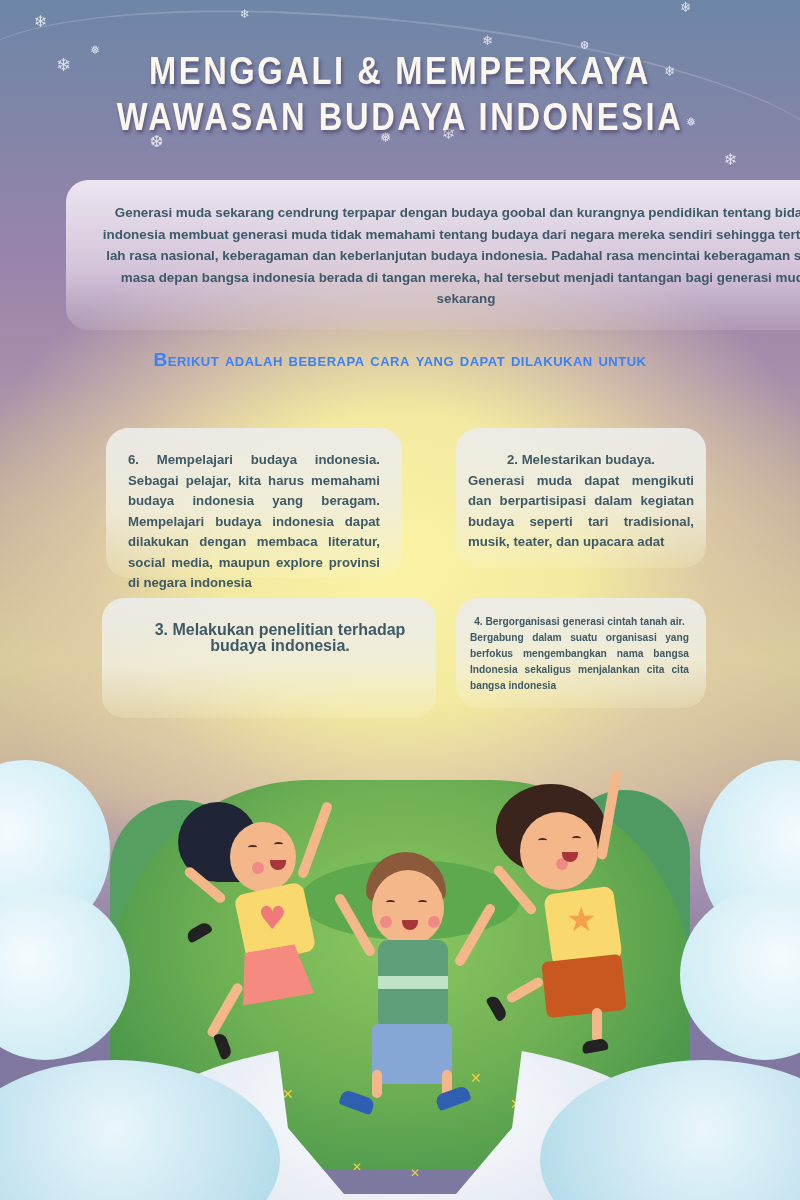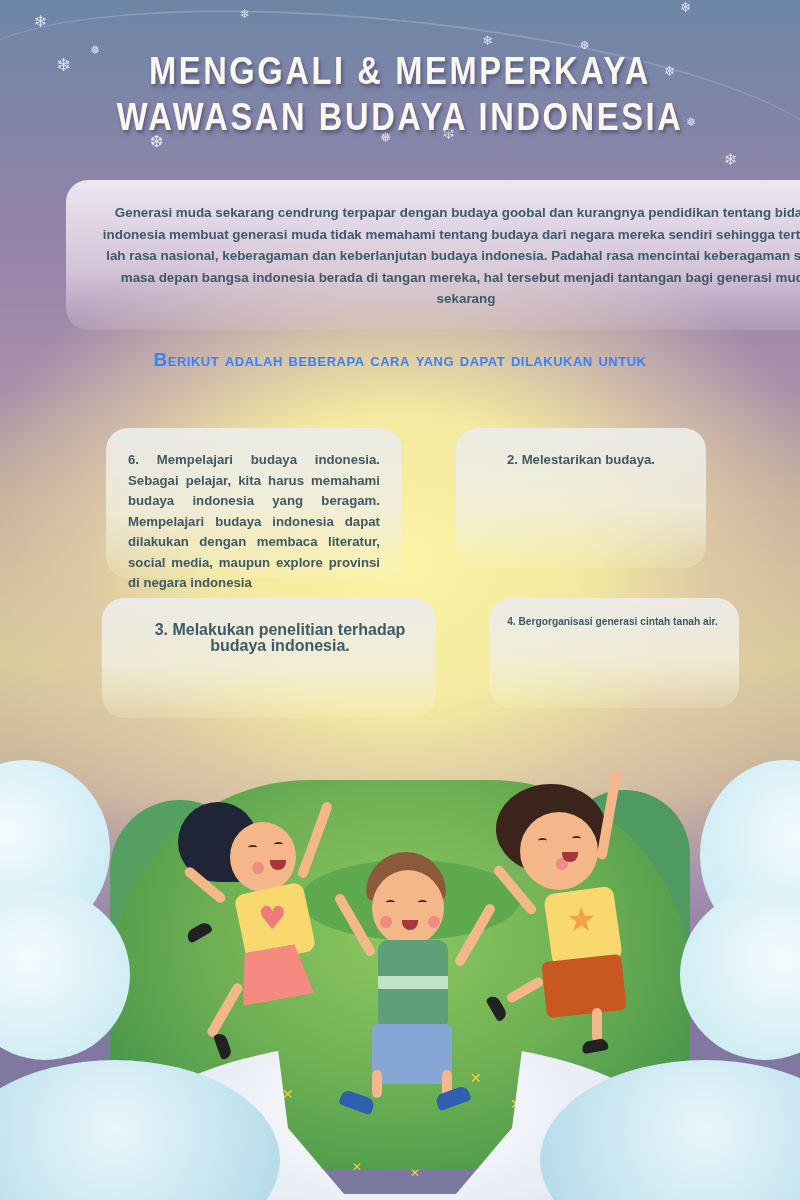--- a/index.html
+++ b/index.html
@@ -44,21 +44,21 @@
   .card {
     position: absolute; border-radius: 22px;
     background: linear-gradient(180deg, rgba(235,235,232,0.95) 0%, rgba(240,238,222,0.85) 55%, rgba(250,246,200,0.2) 100%);
     font-family: "Liberation Sans", sans-serif; font-weight: bold;
     color: #3f5a66;
   }
   .card p { text-align: justify; }
   .card1 { left: 106px; top: 428px; width: 296px; height: 150px; padding: 22px 22px 0 22px; font-size: 13.2px; line-height: 20.5px; }
   .card2 { left: 456px; top: 428px; width: 250px; height: 140px; padding: 22px 12px 0 12px; font-size: 13.2px; line-height: 20.5px; }
   .card3 { left: 102px; top: 598px; width: 334px; height: 120px; padding: 24px 12px 0 34px; font-size: 16px; line-height: 16px; }
-  .card4 { left: 456px; top: 598px; width: 250px; height: 110px; padding: 16px 17px 0 14px; font-size: 10.2px; line-height: 16px; margin-left: 33px; }
+  .card4 { left: 456px; top: 598px; width: 250px; height: 110px; padding: 16px 17px 0 14px; font-size: 10.2px; line-height: 16px; }
   .card .line-head { display: block; text-align: center; }
 
   
   .illus { position: absolute; left: 0; top: 740px; width: 800px; height: 460px; overflow: hidden; }
   .field { position: absolute; left: 110px; top: 40px; width: 580px; height: 390px; border-radius: 200px 200px 40px 40px;
            background: radial-gradient(ellipse at 50% 40%, #8cc860 0%, #6fb054 45%, #4f9b4c 75%, #3a8a55 100%); }
   .hill { position: absolute; border-radius: 50%; }
   .cloud { position: absolute; border-radius: 50%; }
   .kid-head { position: absolute; border-radius: 50%; background: #f4b78a; }
   .kid-hair { position: absolute; }
@@ -101,29 +101,29 @@
 
 <div class="subtitle">
   <div>Berikut adalah beberapa cara yang dapat dilakukan untuk</div>
 </div>
 
 <div class="card card1">
   <p><span>6. Mempelajari budaya indonesia.</span> <span>Sebagai pelajar, kita harus memahami budaya indonesia yang beragam. Mempelajari budaya indonesia dapat dilakukan dengan membaca literatur, social media, maupun explore provinsi di negara indonesia</span></p>
 </div>
 
 <div class="card card2">
-  <p><span class="line-head">2. Melestarikan budaya.</span></p>
+  <p><span class="line-head">2. Melestarikan budaya.</span><span>Generasi muda dapat mengikuti dan berpartisipasi dalam kegiatan budaya seperti tari tradisional, musik, teater, dan upacara adat</span></p>
 </div>
 
 <div class="card card3">
   <p><span class="line-head">3. Melakukan penelitian terhadap budaya indonesia.</span></p>
 </div>
 
 <div class="card card4">
-  <p><span class="line-head">4. Bergorganisasi generasi cintah tanah air.</span></p>
+  <p><span class="line-head">4. Bergorganisasi generasi cintah tanah air.</span><span>Bergabung dalam suatu organisasi yang berfokus mengembangkan nama bangsa Indonesia sekaligus menjalankan cita cita bangsa indonesia</span></p>
 </div>
 
 <div class="illus">
 
   <div class="hill" style="left:110px;top:60px;width:140px;height:200px;background:#55a060;border-radius:70px 70px 20px 20px;"></div>
   <div class="hill" style="left:560px;top:50px;width:130px;height:220px;background:#4f9a62;border-radius:65px 65px 20px 20px;"></div>
   <div class="field"></div>
   <div class="hill" style="left:300px;top:120px;width:220px;height:80px;background:#5ea84e;"></div>
 
   <div class="kid-hair" style="left:178px;top:62px;width:80px;height:80px;background:#1f2436;border-radius:50% 50% 20% 50%;"></div>

